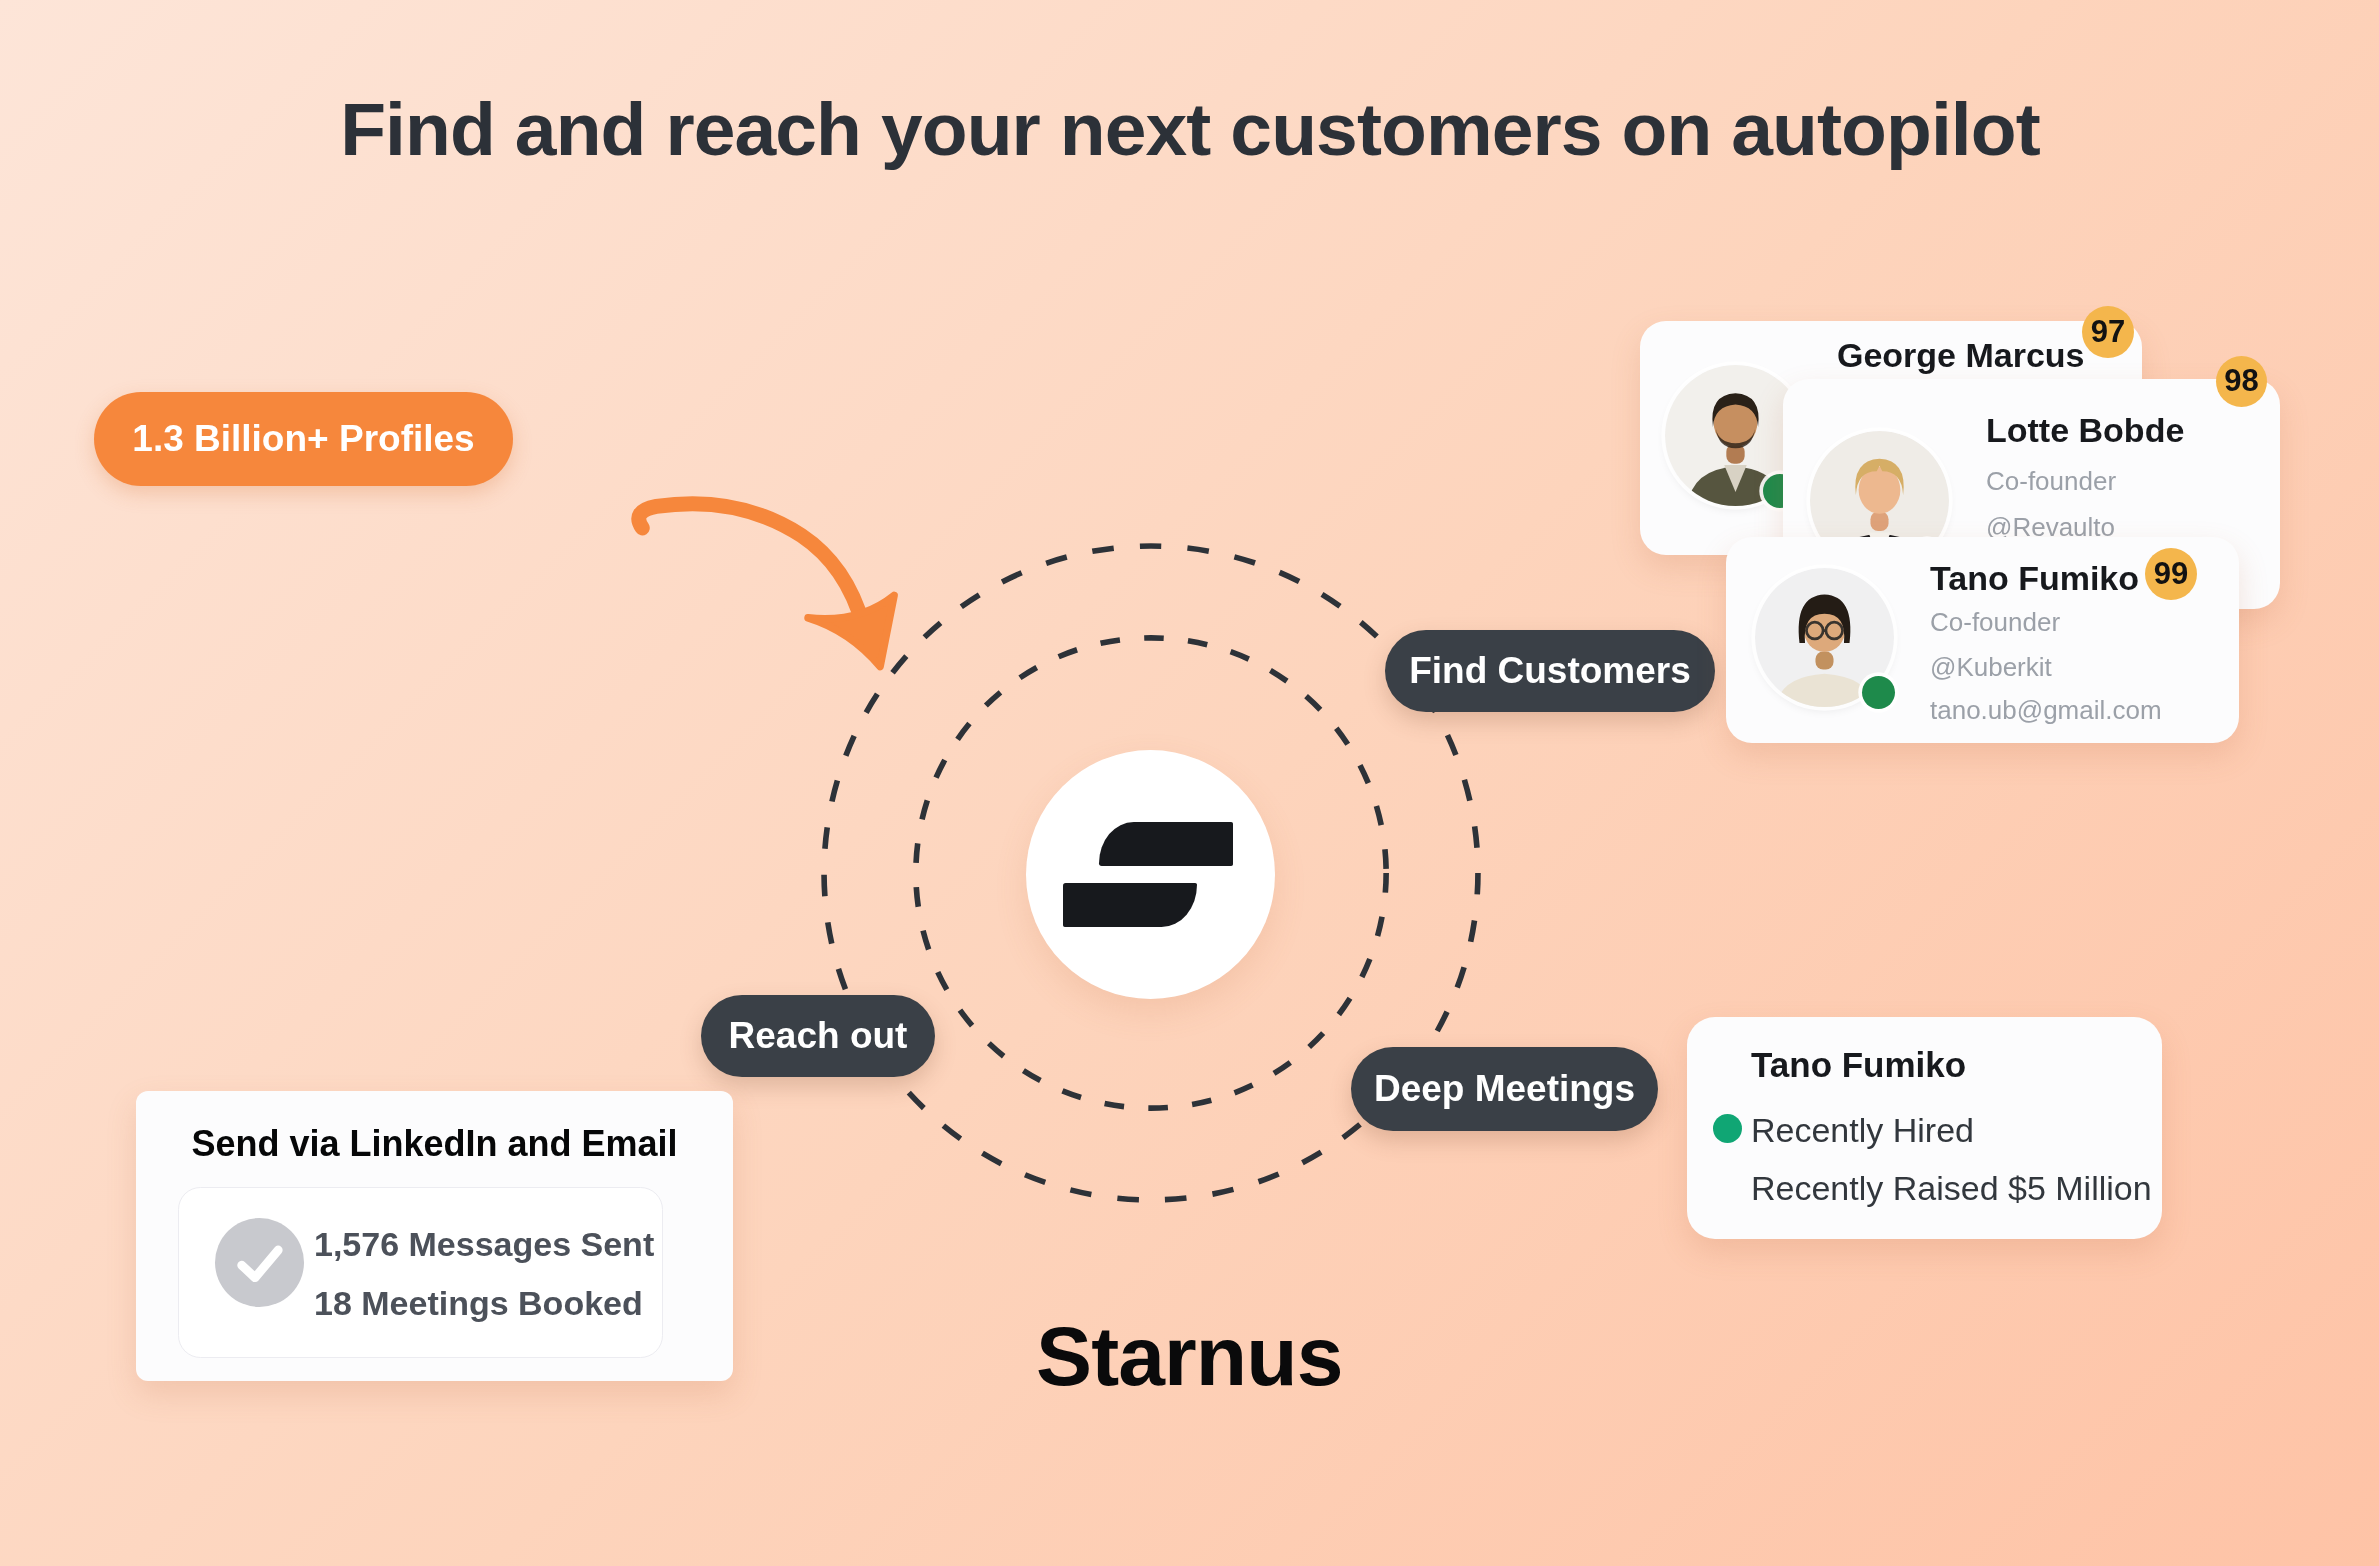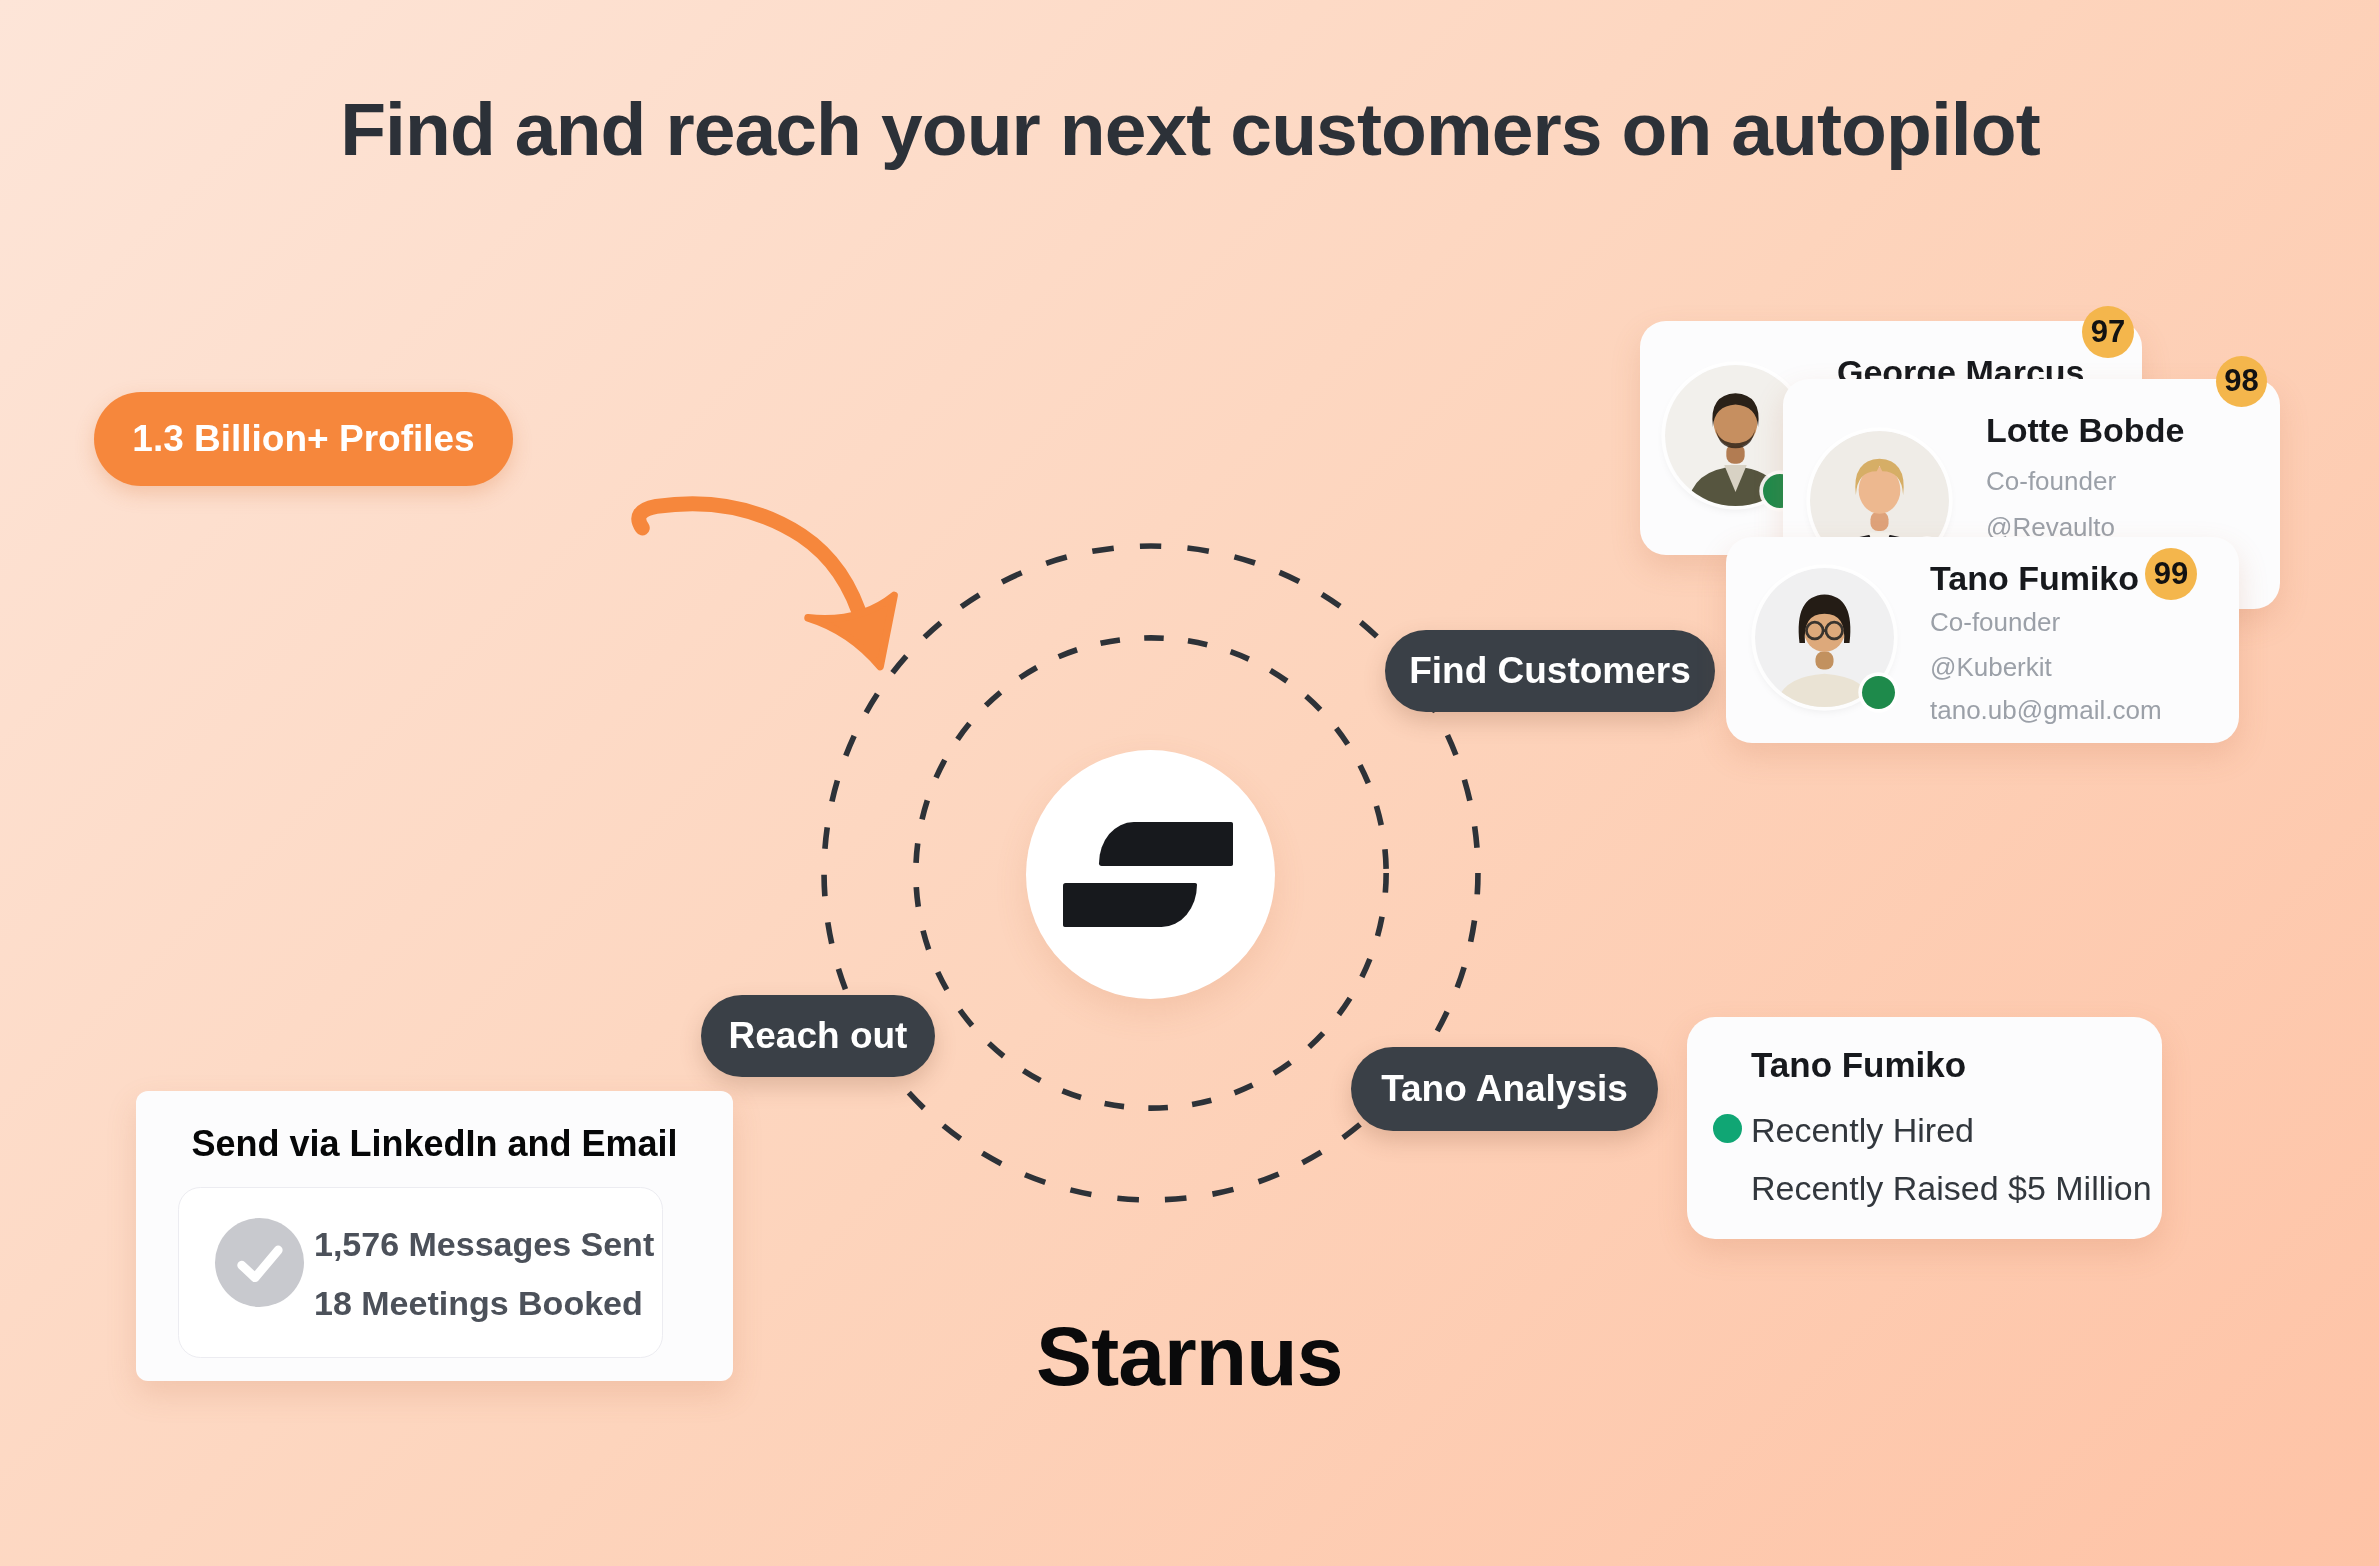--- a/index.html
+++ b/index.html
@@ -107,36 +107,36 @@
     <circle class="dash-ring" cx="380" cy="380" r="251" stroke-dasharray="21 26"></circle>
   </svg>
 
   <div class="abs hub">
     <div class="logo-bar top"></div>
     <div class="logo-bar bot"></div>
   </div>
 
   <div class="abs step-pill pill-reach">Reach out</div>
   <div class="abs step-pill pill-find">Find Customers</div>
-  <div class="abs step-pill pill-deep">Tano Analysis</div>
+  <div class="abs step-pill pill-deep">Deep Meetings</div>
 
   <div class="card" style="left:1640px;top:321px;width:502px;height:234px;z-index:1;">
     <div class="avatar" style="left:25px;top:44px;width:141px;height:141px;">
       <svg width="141" height="141" viewBox="0 0 100 100">
         <circle cx="50" cy="50" r="50" fill="#f2f0ec"></circle>
         <path d="M16 100 Q19 74 50 72 Q81 74 84 100 Z" fill="#56553f"></path>
         <path d="M42 71 L50 90 L58 71 Z" fill="#d8d2c4"></path>
         <rect x="43.5" y="56" width="13" height="14" rx="5.5" fill="#b27c52"></rect>
         <ellipse cx="50" cy="41" rx="15.5" ry="17" fill="#c68f60"></ellipse>
         <path d="M34 44 Q31 21 50 20 Q69 21 66 44 Q65 29 50 28 Q35 29 34 44 Z" fill="#2a2118"></path>
         <path d="M36 45 Q38 59 50 59 Q62 59 64 45 Q62 55 50 55.5 Q38 55 36 45 Z" fill="#2a2118" opacity=".8"></path>
       </svg>
     </div>
     <div class="status-dot" style="left:123px;top:153px;width:34px;height:34px;"></div>
-    <span class="prospect-name" style="left:197px;top:32px;">George Marcus</span>
+    <span class="prospect-name" style="left:197px;top:15px;">George Marcus</span>
     <div class="score-badge" style="left:442px;top:-15px;">97</div>
   </div>
 
   <div class="card" style="left:1783px;top:379px;width:497px;height:230px;z-index:2;">
     <div class="avatar" style="left:27px;top:52px;width:139px;height:139px;">
       <svg width="139" height="139" viewBox="0 0 100 100">
         <circle cx="50" cy="50" r="50" fill="#efece7"></circle>
         <path d="M14 100 Q17 76 50 74 Q83 76 86 100 Z" fill="#1c1c1f"></path>
         <path d="M42 73 L50 92 L58 73 Z" fill="#f5f3ee"></path>
         <rect x="43.5" y="58" width="13" height="14" rx="5.5" fill="#dea27a"></rect>

